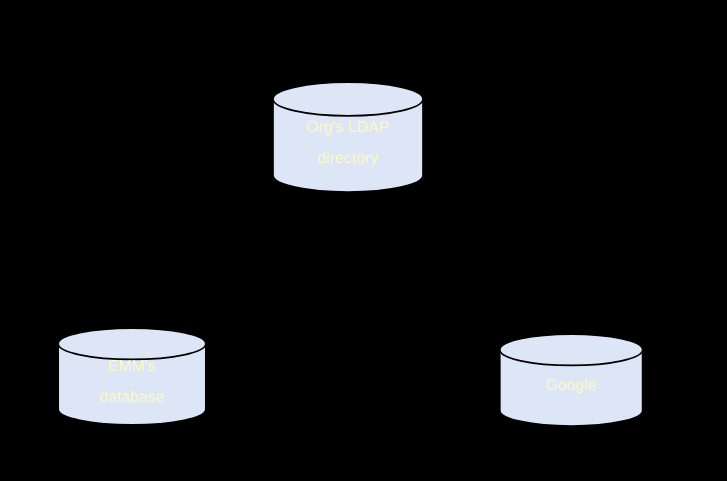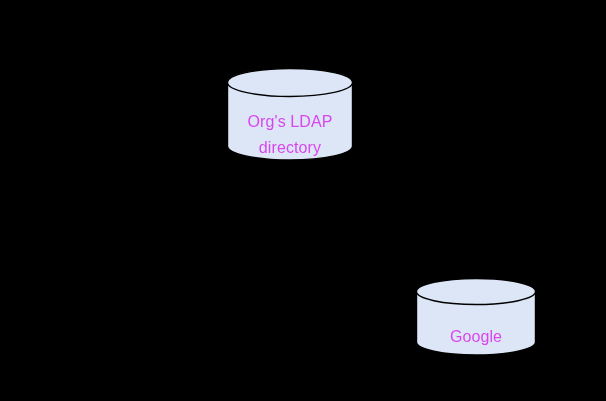--- a/index.html
+++ b/index.html
@@ -24,43 +24,50 @@
     left: 0;
     top: 0;
     display: block;
     overflow: visible;
   }
   .cyl-label {
     position: absolute;
     left: 0;
     width: 100%;
     text-align: center;
-    color: #d946ef;
-    font-size: 16px;
+    color: #fef9c3;
+    font-size: 13px;
     line-height: 26px;
     white-space: pre-line;
     pointer-events: none;
     letter-spacing: 0.1px;
-    margin-top: 16px;
   }
 </style>
 </head>
 <body>
 
 <div id="canvas">
 
   <div class="cylinder" id="node-ldap" style="left: 227px; top: 68px; width: 126px; height: 92px;">
     <svg width="128" height="94">
       <path class="cyl-body" d="M 0.5,14 L 0.5,78 A 62.5,14 0 0 0 125.5,78 L 125.5,14 A 62.5,14 0 0 0 0.5,14 Z" fill="#dce6f7" stroke="#000000" stroke-width="1.4"></path>
       <ellipse class="cyl-top" cx="63" cy="14.5" rx="62.5" ry="14" fill="#dce6f7" stroke="#000000" stroke-width="1.4"></ellipse>
     </svg>
     <div class="cyl-label" style="top: 24.9px;">Org's LDAP
 directory</div>
   </div>
 
+  <div class="cylinder" id="node-emm" style="left: 48px; top: 273px; width: 124px; height: 81px;">
+    <svg width="126" height="83">
+      <path class="cyl-body" d="M 0.5,13 L 0.5,68 A 61.5,13 0 0 0 123.5,68 L 123.5,13 A 61.5,13 0 0 0 0.5,13 Z" fill="#dce6f7" stroke="#000000" stroke-width="1.4"></path>
+      <ellipse class="cyl-top" cx="62" cy="13.5" rx="61.5" ry="13" fill="#dce6f7" stroke="#000000" stroke-width="1.4"></ellipse>
+    </svg>
+    <div class="cyl-label" style="top: 19.05px;">EMM's
+database</div>
+  </div>
 
   <div class="cylinder" id="node-google" style="left: 416px; top: 278px; width: 120px; height: 77px;">
     <svg width="122" height="79">
       <path class="cyl-body" d="M 0.5,13 L 0.5,64 A 59.5,13 0 0 0 119.5,64 L 119.5,13 A 59.5,13 0 0 0 0.5,13 Z" fill="#dce6f7" stroke="#000000" stroke-width="1.4"></path>
       <ellipse class="cyl-top" cx="60" cy="13.5" rx="59.5" ry="13" fill="#dce6f7" stroke="#000000" stroke-width="1.4"></ellipse>
     </svg>
     <div class="cyl-label" style="top: 30.05px;">Google</div>
   </div>
 
 </div>

